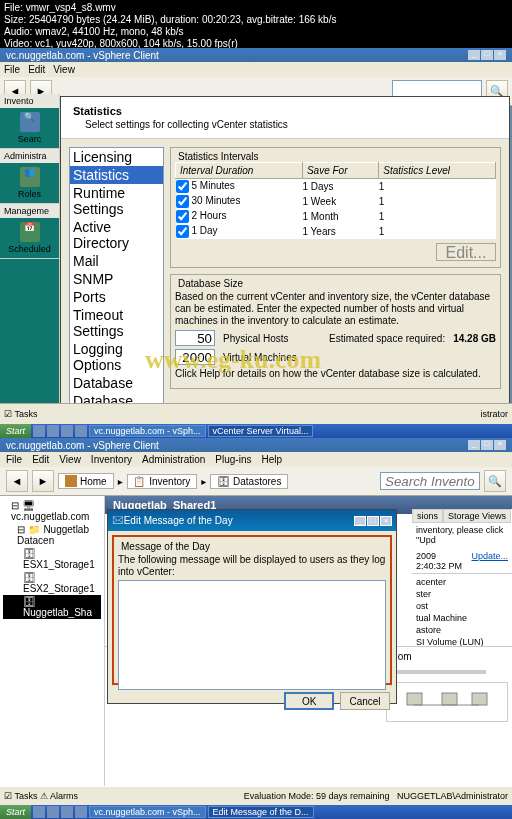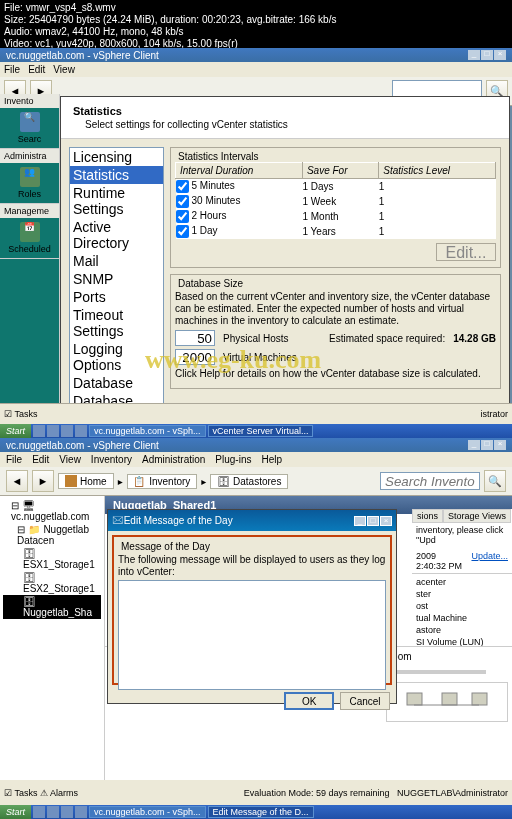--- a/index.html
+++ b/index.html
@@ -92,21 +92,21 @@
 .right-list { padding: 2px 4px; }
 .right-list div { padding: 1px 0; }
 .update-btn { border: 1px solid #aca899; background: #ece9d8; padding: 2px 6px; font-size: 10px; margin: 4px; }
 
 .map-area { position: absolute; top: 208px; left: 105px; right: 0; bottom: 28px; background: #fff; border-top: 1px solid #ccc; }
 .vmhba-label { position: absolute; top: 25px; left: 145px; font-size: 10px; text-align: center; }
 .vmhba-icon { width: 30px; height: 20px; background: #e0e0d0; border: 1px solid #888; margin-bottom: 2px; }
 .map-side { position: absolute; right: 0; top: 0; width: 130px; font-size: 10px; padding: 4px; }
 .zoom-slider { width: 100px; height: 4px; background: #ccc; margin: 8px 0; position: relative; }
 
-.lower-status { position: absolute; bottom: 14px; left: 0; right: 0; height: 25px; background: #ece9d8; display: flex; align-items: center; font-size: 9px; padding: 0 4px; justify-content: space-between; }
+.lower-status { position: absolute; bottom: 14px; left: 0; right: 0; height: 18px; background: #ece9d8; display: flex; align-items: center; font-size: 9px; padding: 0 4px; justify-content: space-between; }
 .lower-taskbar { position: absolute; bottom: 0; left: 0; right: 0; height: 14px; background: linear-gradient(#3168c6,#2050a8); display: flex; align-items: center; }
 
 .win-controls { margin-left: auto; display: flex; gap: 1px; }
 .win-ctrl { width: 12px; height: 10px; background: #c0d0e0; font-size: 8px; text-align: center; line-height: 8px; }
 </style>
 </head>
 <body>
 
 <div class="video-header">
   <div>File: vmwr_vsp4_s8.wmv</div>

